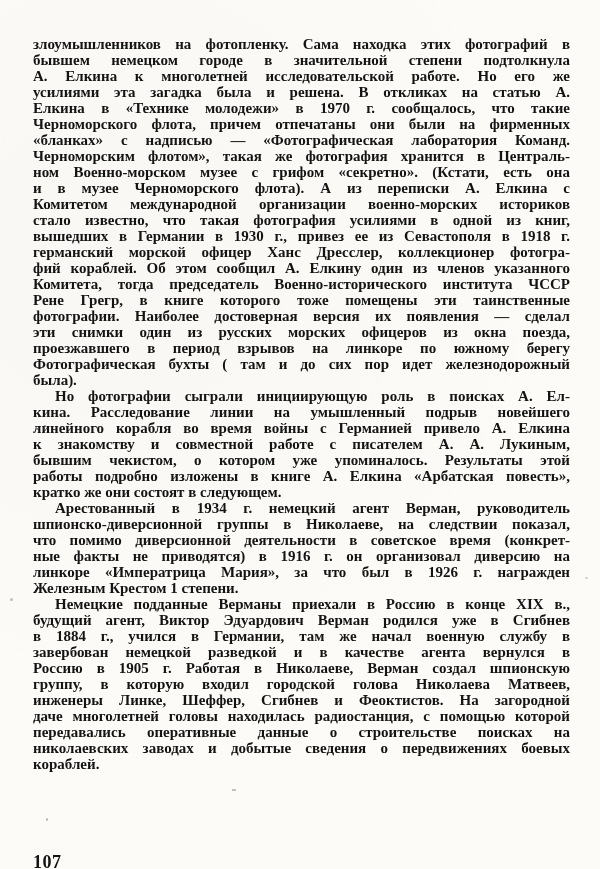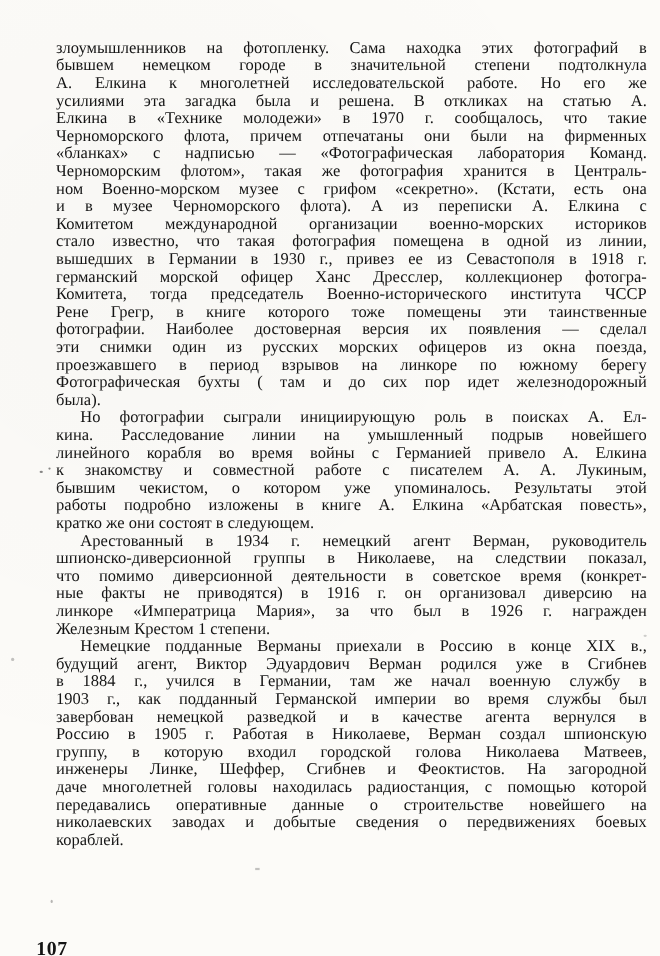--- a/index.html
+++ b/index.html
@@ -14,24 +14,24 @@
   }
   .page {
     position: absolute;
     inset: 0;
     background:
       radial-gradient(circle at 20% 30%, rgba(0,0,0,0.015), transparent 60%),
       #fcfbf8;
   }
   .text-block {
     position: absolute;
-    left: 51px;
+    left: 33px;
     top: 36px;
     width: 537px;
-    font-weight: 400;
+    font-weight: 700;
     font-size: 15px;
     line-height: 16px;
     -webkit-font-smoothing: antialiased;
   }
   .line {
     text-align: justify;
     text-align-last: justify;
     height: 16px;
     overflow: hidden;
     white-space: normal;
@@ -74,23 +74,24 @@
       <div class="line">бывшем немецком городе в значительной степени подтолкнула</div>
       <div class="line">А. Елкина к многолетней исследовательской работе. Но его же</div>
       <div class="line">усилиями эта загадка была и решена. В откликах на статью А.</div>
       <div class="line">Елкина в «Технике молодежи» в 1970 г. сообщалось, что такие</div>
       <div class="line">Черноморского флота, причем отпечатаны они были на фирменных</div>
       <div class="line">«бланках» с надписью — «Фотографическая лаборатория Команд.</div>
       <div class="line">Черноморским флотом», такая же фотография хранится в Централь-</div>
       <div class="line">ном Военно-морском музее с грифом «секретно». (Кстати, есть она</div>
       <div class="line">и в музее Черноморского флота). А из переписки А. Елкина с</div>
       <div class="line">Комитетом международной организации военно-морских историков</div>
-      <div class="line">стало известно, что такая фотография помещена в одной из линии,</div>
+      <div class="line">стало известно, что такая фотография усилиями в одной из книг,</div>
       <div class="line">вышедших в Германии в 1930 г., привез ее из Севастополя в 1918 г.</div>
       <div class="line">германский морской офицер Ханс Дресслер, коллекционер фотогра-</div>
+      <div class="line">фий кораблей. Об этом сообщил А. Елкину один из членов указанного</div>
       <div class="line">Комитета, тогда председатель Военно-исторического института ЧССР</div>
       <div class="line">Рене Грегр, в книге которого тоже помещены эти таинственные</div>
       <div class="line">фотографии. Наиболее достоверная версия их появления — сделал</div>
       <div class="line">эти снимки один из русских морских офицеров из окна поезда,</div>
       <div class="line">проезжавшего в период взрывов на линкоре по южному берегу</div>
       <div class="line">Фотографическая бухты ( там и до сих пор идет железнодорожный</div>
       <div class="line last">была).</div>
       <div class="line indent">Но фотографии сыграли инициирующую роль в поисках А. Ел-</div>
       <div class="line">кина. Расследование линии на умышленный подрыв новейшего</div>
       <div class="line">линейного корабля во время войны с Германией привело А. Елкина</div>
@@ -100,27 +101,26 @@
       <div class="line last">кратко же они состоят в следующем.</div>
       <div class="line indent">Арестованный в 1934 г. немецкий агент Верман, руководитель</div>
       <div class="line">шпионско-диверсионной группы в Николаеве, на следствии показал,</div>
       <div class="line">что помимо диверсионной деятельности в советское время (конкрет-</div>
       <div class="line">ные факты не приводятся) в 1916 г. он организовал диверсию на</div>
       <div class="line">линкоре «Императрица Мария», за что был в 1926 г. награжден</div>
       <div class="line last">Железным Крестом 1 степени.</div>
       <div class="line indent">Немецкие подданные Верманы приехали в Россию в конце XIX в.,</div>
       <div class="line">будущий агент, Виктор Эдуардович Верман родился уже в Сгибнев</div>
       <div class="line">в 1884 г., учился в Германии, там же начал военную службу в</div>
-      <div class="line">1903 г., как подданный Германской империи во время службы был</div>
       <div class="line">завербован немецкой разведкой и в качестве агента вернулся в</div>
       <div class="line">Россию в 1905 г. Работая в Николаеве, Верман создал шпионскую</div>
       <div class="line">группу, в которую входил городской голова Николаева Матвеев,</div>
       <div class="line">инженеры Линке, Шеффер, Сгибнев и Феоктистов. На загородной</div>
       <div class="line">даче многолетней головы находилась радиостанция, с помощью которой</div>
-      <div class="line">передавались оперативные данные о строительстве новейшего на</div>
+      <div class="line">передавались оперативные данные о строительстве поисках на</div>
       <div class="line">николаевских заводах и добытые сведения о передвижениях боевых</div>
       <div class="line last">кораблей.</div>
     </div>
   <div class="page-number">107</div>
   <div class="speck s1"></div>
   <div class="speck s2"></div>
   <div class="speck s3"></div>
   <div class="speck s4"></div>
   <div class="speck s5"></div>
   <div class="speck s6"></div>

